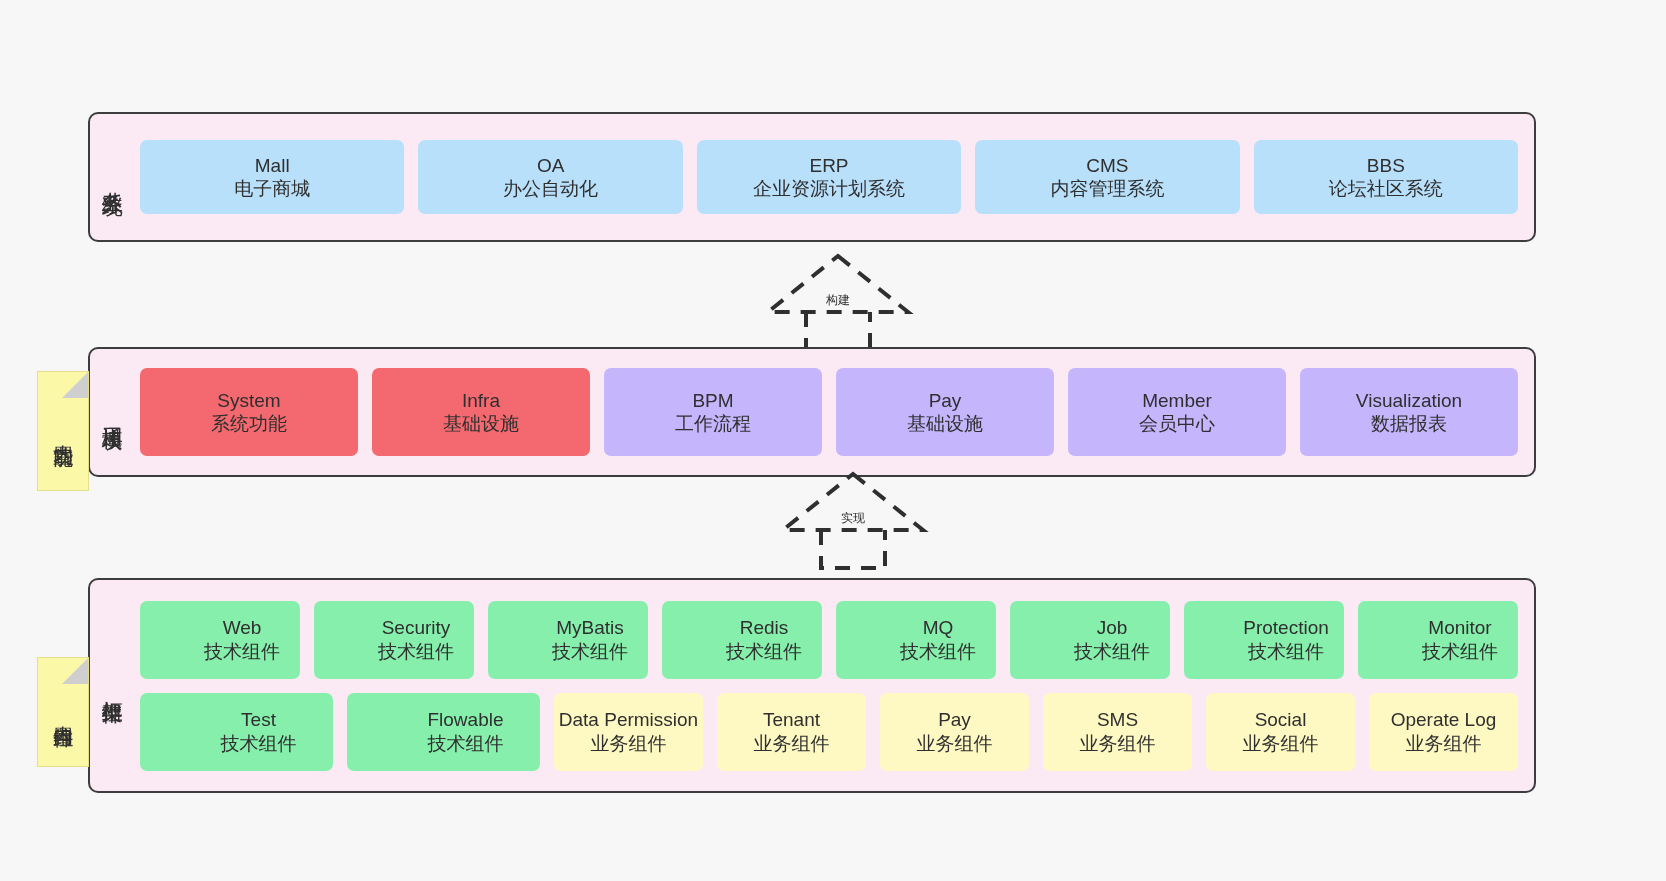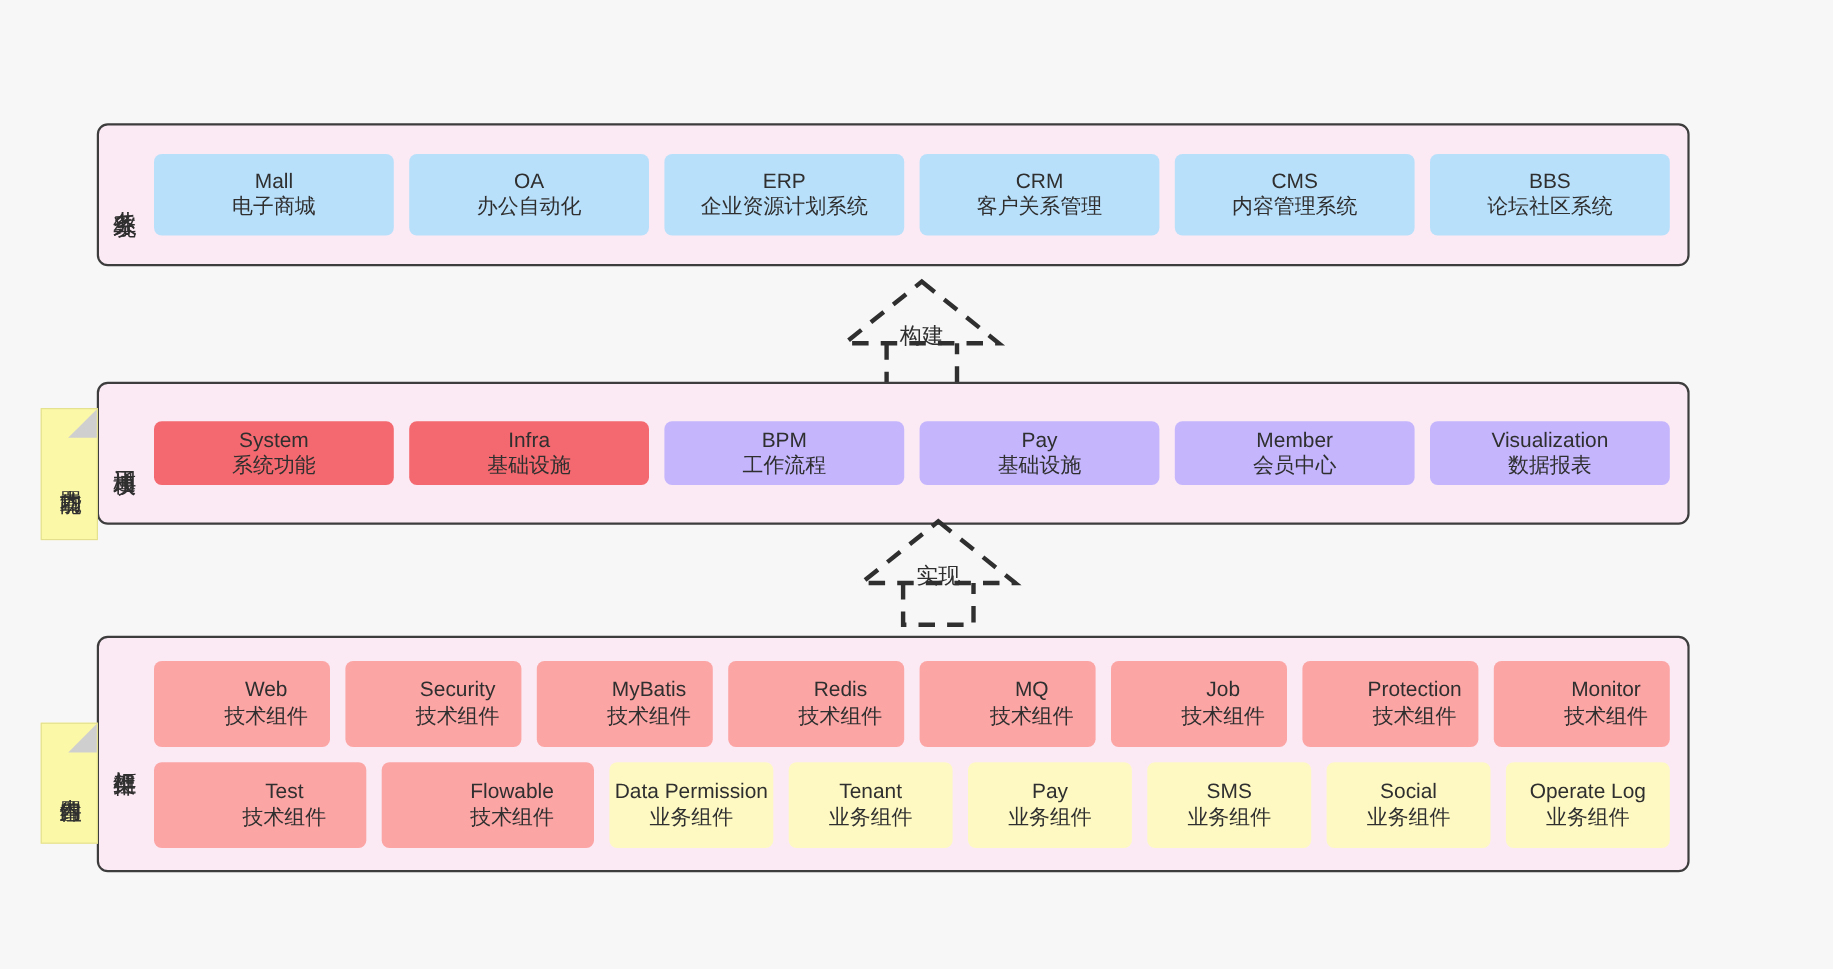--- a/index.html
+++ b/index.html
@@ -75,33 +75,33 @@
     padding: 6px 4px;
     min-width: 0;
   }
   .cell .t1 { white-space: normal; }
   .cell .t2 { white-space: nowrap; }
 
   
   .c-blue        { background: #b9e0fb; }
   .c-red         { background: #f4696f; }
   .c-pink        { background: #c4b5fd; }
-  .c-green       { background: #fca5a5; padding-left: 48px; }
+  .c-green       { background: #86efac; padding-left: 48px; }
   .c-green-light { background: #fef9c3; }
 
   
   #layer-business {
     left: 88px;  top: 112px;  width: 1448px; height: 130px;
   }
   #layer-business .cell { height: 74px; }
 
   #layer-modules {
     left: 88px;  top: 347px;  width: 1448px; height: 130px;
   }
-  #layer-modules .cell { height: 58px; }
+  #layer-modules .cell { height: 88px; }
 
   #layer-framework {
     left: 88px;  top: 578px;  width: 1448px; height: 215px;
   }
   #layer-framework .cell { height: 78px; }
 
   
   .note {
     position: absolute;
     box-sizing: border-box;
@@ -138,21 +138,21 @@
     position: absolute;
     width: 180px;
     height: 110px;
   }
   .arrow svg { display: block; }
   .arrow-label {
     position: absolute;
     left: 0;
     right: 0;
     text-align: center;
-    font-size: 20px;
+    font-size: 12px;
     color: #2f2f2f;
     white-space: nowrap;
   }
   #arrow-build   { left: 748px; top: 250px; }
   #arrow-build .arrow-label   { top: 42px; }
   #arrow-impl    { left: 763px; top: 468px; }
   #arrow-impl .arrow-label    { top: 42px; }
 </style>
 </head>
 <body>
@@ -169,24 +169,20 @@
         </div>
         <div class="cell c-blue">
           <span class="t1">OA</span>
           <span class="t2">办公自动化</span>
         </div>
         <div class="cell c-blue">
           <span class="t1">ERP</span>
           <span class="t2">企业资源计划系统</span>
         </div>
         <div class="cell c-blue">
-          <span class="t1">CRM</span>
-          <span class="t2">客户关系管理</span>
-        </div>
-        <div class="cell c-blue">
           <span class="t1">CMS</span>
           <span class="t2">内容管理系统</span>
         </div>
         <div class="cell c-blue">
           <span class="t1">BBS</span>
           <span class="t2">论坛社区系统</span>
         </div>
       </div>
     </div>
   </div>

